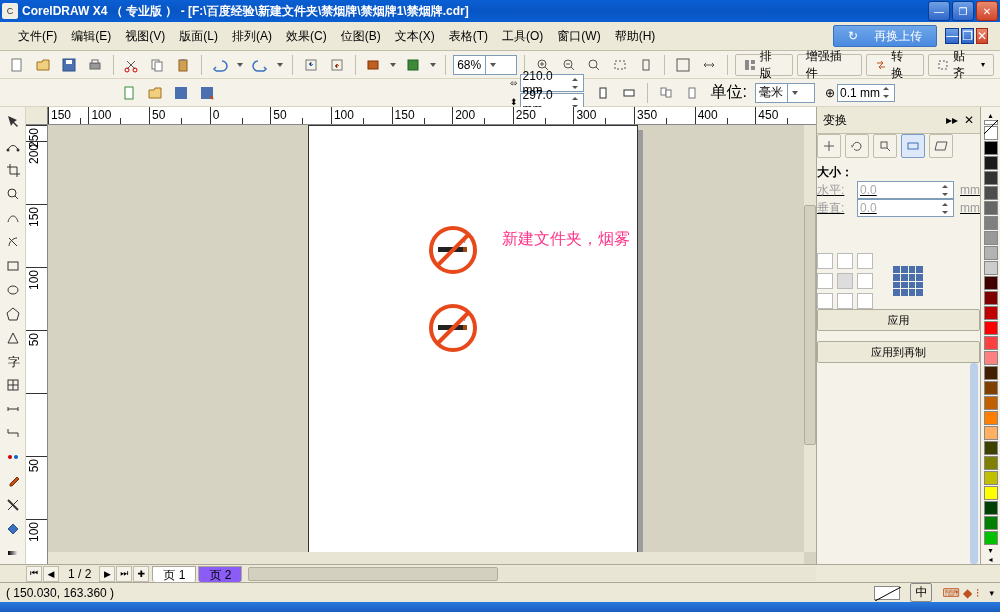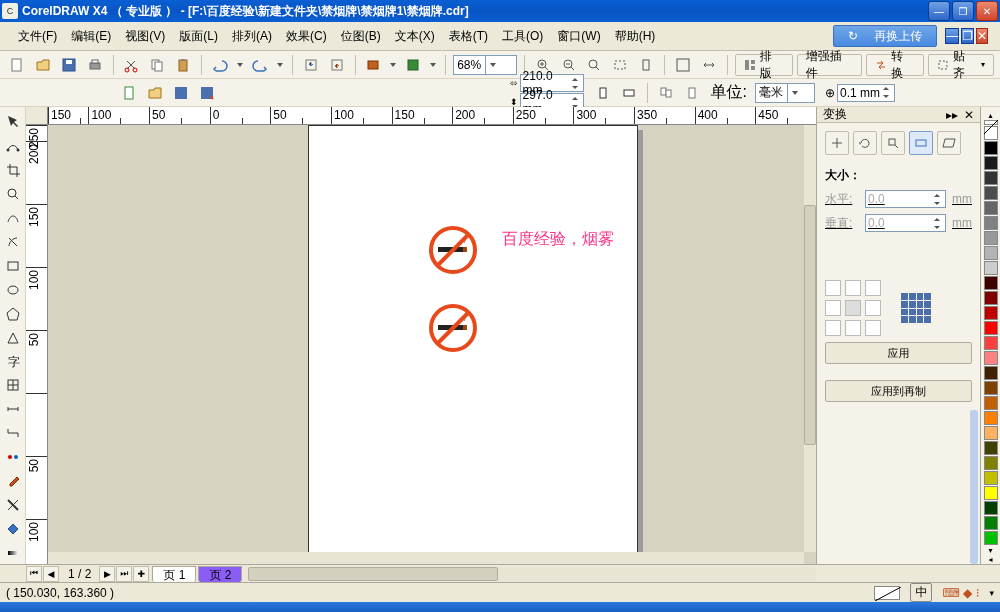--- a/index.html
+++ b/index.html
@@ -45,22 +45,22 @@
 .ruler-v .tick span { position:absolute; left:1px; top:2px; writing-mode:vertical-rl; transform:rotate(180deg);}
 .canvas { position:absolute; left:22px; top:18px; right:12px; bottom:12px; background:#d6d3c2; overflow:hidden; }
 .page-shadow { position:absolute; left:265px; top:5px; width:330px; height:462px; background:#9c9c9c; }
 .page { position:absolute; left:260px; top:0; width:330px; height:462px; background:#fff; border:1px solid #333; }
 .no-smoke { position:absolute; }
 .anno { position:absolute; color:#ff3388; font-size:16px; font-family: "SimSun", serif; }
 .vscroll-main { position:absolute; right:0; top:18px; width:12px; bottom:12px; background:#e8e5d4; }
 .vscroll-main .thumb { position:absolute; top:80px; height:240px; left:0; right:0; background:#d3d0bf; border:1px solid #b0ad9c; border-radius:2px;}
 .hscroll-main { position:absolute; left:22px; right:12px; bottom:0; height:12px; background:#e8e5d4;}
 .right-dockers { width: 164px; background:#f5f3e9; border-left:1px solid #aca899; display:flex; flex-direction:column; }
-.docker-head { height:16px; background:#ece9d8; border-bottom:1px solid #c0bdaa; display:flex; align-items:center; padding:0 6px; font-size:11px; justify-content:space-between;}
-.docker-body { padding: 8px; font-size:11px; display:flex; flex-direction:column; gap:6px; }
+.docker-head { height:27px; background:#ece9d8; border-bottom:1px solid #c0bdaa; display:flex; align-items:center; padding:0 6px; font-size:11px; justify-content:space-between;}
+.docker-body { padding: 0; font-size:11px; display:flex; flex-direction:column; }
 .icon-row { display:flex; gap:4px; margin-bottom:6px; }
 .icon-row .tbtn{ width:24px; height:24px; border:1px solid #c0bdaa; }
 .label-row { display:flex; align-items:center; gap:6px;text-decoration:underline; }
 .label-row .flbl { width:34px; color:#999; }
 .label-row .spin { flex:1; color:#aaa; }
 .grid9 { display:grid; grid-template-columns: repeat(3, 16px); grid-template-rows: repeat(3,16px); gap:4px; }
 .grid9 div { border:1px solid #bbb; background:#fff; }
 .mini-grid-icon { width:30px; height:30px; display:grid; grid-template-columns:repeat(4,1fr); grid-template-rows:repeat(4,1fr); gap:1px;}
 .mini-grid-icon div { background:#4a6faa; }
 .wide-btn { width:100%; height:22px; border:1px solid #b0ad9c; background:#ece9d8; border-radius:2px; font-size:11px; }
@@ -547,21 +547,21 @@
         <line x1="10" y1="40" x2="40" y2="10" stroke="#e8491b" stroke-width="4"></line>
       </svg>
 
       <svg class="no-smoke" style="left:380px;top:178px" width="50" height="50" viewBox="0 0 50 50">
         <circle cx="25" cy="25" r="22" fill="none" stroke="#e8491b" stroke-width="4"></circle>
         <rect x="10" y="22" width="25" height="5" fill="#222"></rect>
         <rect x="35" y="22" width="4" height="5" fill="#a0480c"></rect>
         <path d="M36 18c2-2 0-4 2-6" stroke="#888" fill="none"></path>
         <line x1="10" y1="40" x2="40" y2="10" stroke="#e8491b" stroke-width="4"></line>
       </svg>
-      <div class="anno" style="left:454px;top:104px">百度经验，烟雾</div>
+      <div class="anno" style="left:454px;top:104px">新建文件夹，烟雾</div>
       <div class="watermark"></div>
     </div>
     <div class="vscroll-main">
         <div class="thumb"></div>
       </div>
     <div class="hscroll-main"></div>
   </div>
 
   <div class="right-dockers">
     <div class="docker-head">

